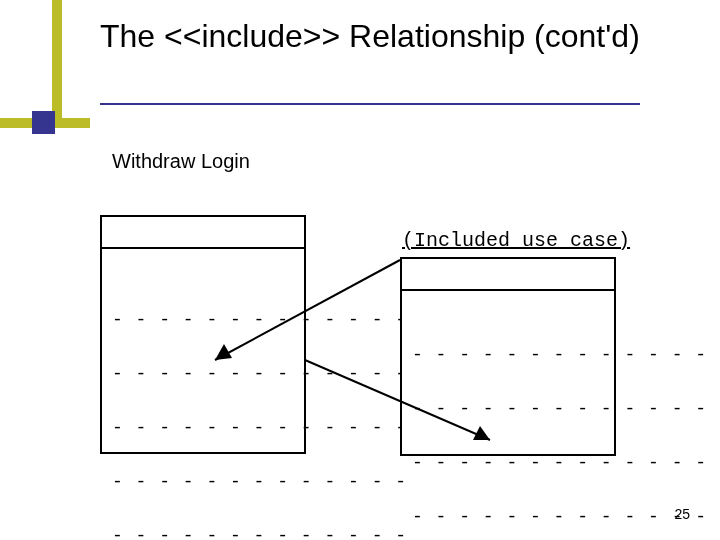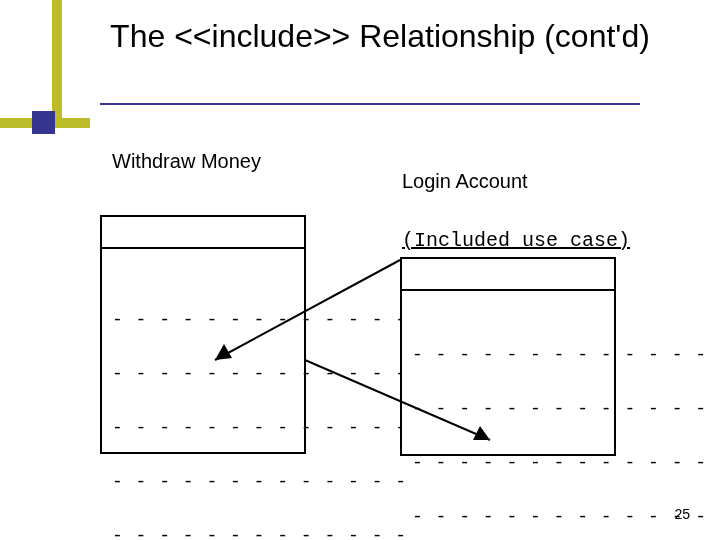--- a/index.html
+++ b/index.html
@@ -1,17 +1,17 @@
 <!DOCTYPE html>
 <html><head>
 <meta charset="utf-8">
 <style>
   html,body{margin:0;padding:0;width:720px;height:540px;background:#fff;font-family:Verdana,Geneva,sans-serif;color:#000;}
   .slide{position:relative;width:720px;height:540px;}
-  .title-block{position:absolute;left:100px;top:18px;width:560px;text-align:center;}
+  .title-block{position:absolute;left:100px;top:18px;width:560px;}
   .title-text{font-family:Arial,Helvetica,sans-serif;font-size:32px;line-height:1.15;}
   .title-underline{position:absolute;left:0;top:85px;width:540px;height:2px;background:#35358f;}
   .accent-h{position:absolute;left:0;top:118px;width:90px;height:10px;background:#bcbc28;}
   .accent-v{position:absolute;left:52px;top:0;width:10px;height:128px;background:#bcbc28;}
   .accent-sq{position:absolute;left:32px;top:111px;width:23px;height:23px;background:#35358f;}
   .lbl{position:absolute;font-size:20px;line-height:1.3;}
   .big-box{position:absolute;border:2px solid #000;background:#fff;}
   .box-divider{position:absolute;left:0;width:100%;height:2px;background:#000;}
   .dashes{position:absolute;font-family:'Courier New',monospace;font-size:18px;line-height:18px;letter-spacing:1px;white-space:pre;}
   .pagenum{position:absolute;right:30px;bottom:18px;font-size:14px;font-family:Arial,Helvetica,sans-serif;}
@@ -24,23 +24,22 @@
 
   <div class="accent-v"></div>
   <div class="accent-h"></div>
   <div class="accent-sq"></div>
 
   <div class="title-block">
     <div class="title-text">The &lt;&lt;include&gt;&gt; Relationship (cont'd)</div>
     <div class="title-underline"></div>
   </div>
 
-  <div class="lbl" style="left:112px;top:148px;">Withdraw Money</div>
+  <div class="lbl" style="left:112px;top:148px;">Withdraw Login</div>
 
-  <div class="lbl" style="left:402px;top:168px;">Login Account</div>
   <div class="lbl" style="left:402px;top:228px;text-decoration:underline;font-family:Liberation Mono, monospace;">(Included use case)</div>
 
   <div class="big-box" style="left:100px;top:215px;width:202px;height:235px;">
     <div class="box-divider" style="top:30px;"></div>
   </div>
 
   <div class="dashes" style="left:112px;top:275px;">
     <div>- - - - - - - - - - - - -</div>
     <div>- - - - - - - - - - - - -</div>
     <div>- - - - - - - - - - - - -</div>

